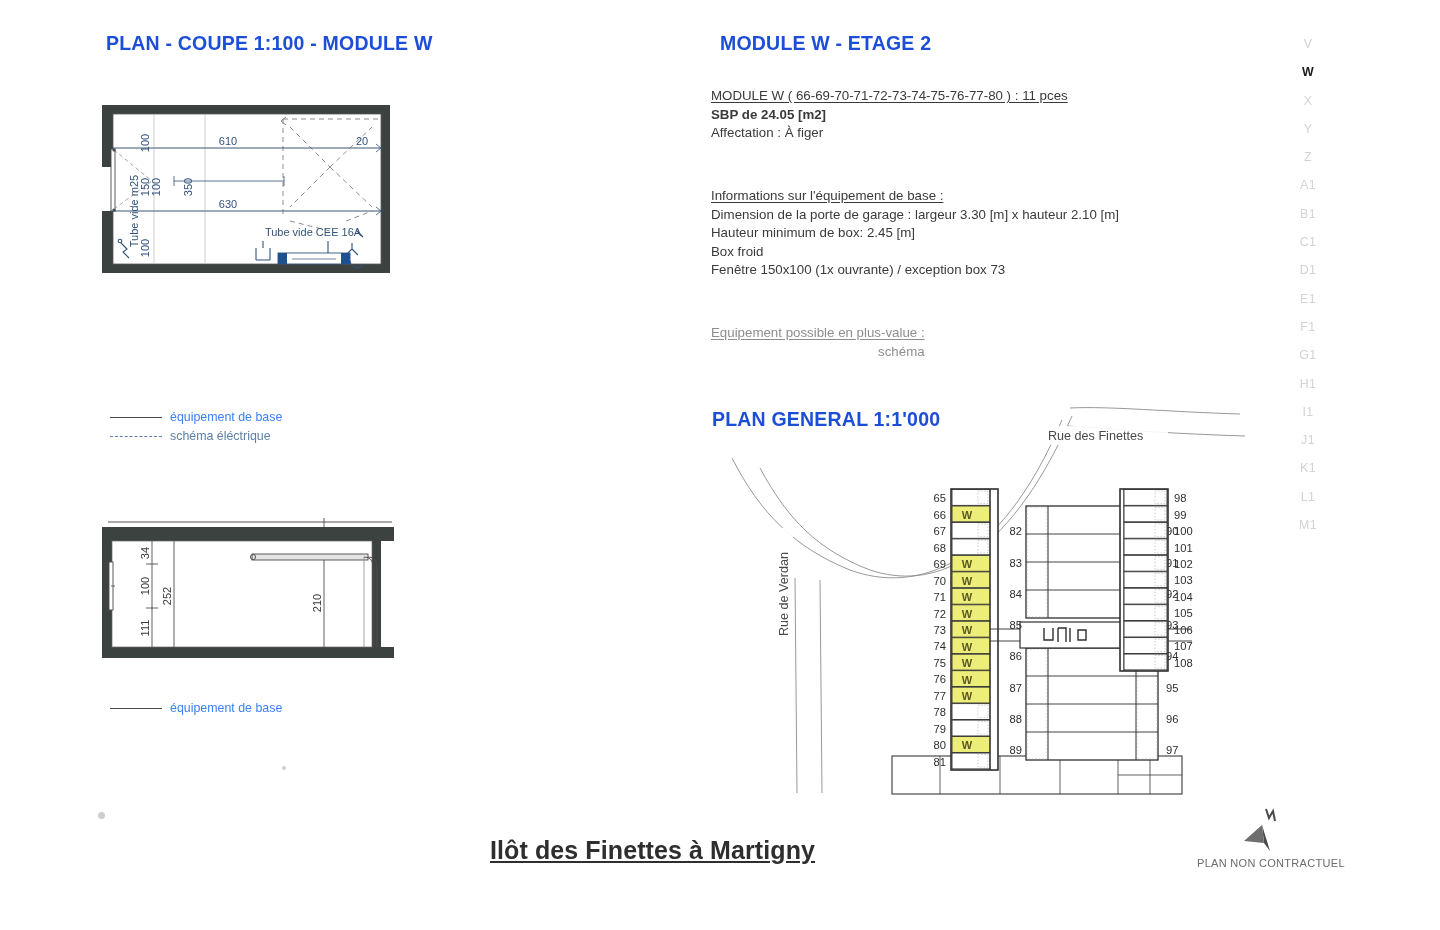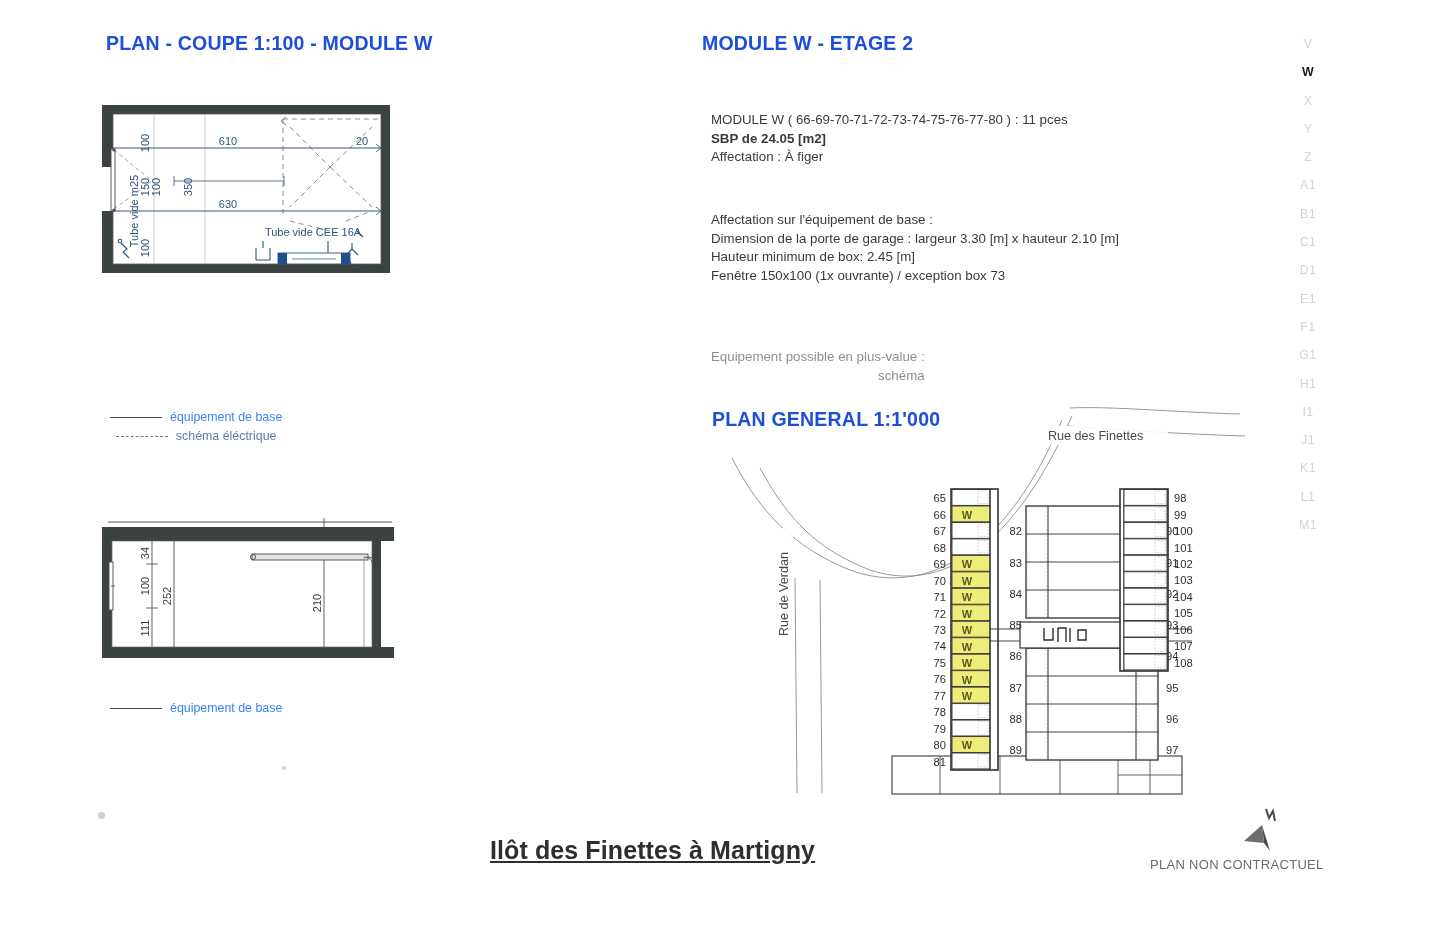--- a/index.html
+++ b/index.html
@@ -22,21 +22,21 @@
   .section-title {
     font-size: 19.5px;
     font-weight: bold;
     letter-spacing: 0.2px;
     color: #1d4ed8;
     white-space: nowrap;
   }
 
   
   .info-block { font-size: 13.3px; line-height: 18.6px; color: #3a3a3a; white-space: nowrap; }
-  .info-underline { text-underline-offset: 2px; margin-top: 24px; }
+  .info-underline { text-decoration: underline; text-underline-offset: 2px; }
   .info-bold { font-weight: bold; }
   .info-faint { color: #8e8e8e; text-align: right; }
 
   
   .legend-row { display: flex; align-items: center; height: 16px; }
   .legend-line {
     width: 52px; height: 0;
     border-top: 1.4px solid #4a4a4a;
     margin-right: 8px;
   }
@@ -90,24 +90,25 @@
   
   #doc-title {
     font-size: 25px;
     font-weight: bold;
     color: #2e2e2e;
     letter-spacing: 0.1px;
     white-space: nowrap;
     text-decoration: underline;
   }
   #disclaimer {
-    font-size: 13px;
+    font-size: 11px;
     color: #6b6b6b;
     letter-spacing: 0.3px;
     white-space: nowrap;
+    margin-left: 47px;
   }
   .speck { position: absolute; background: #cfcfcf; border-radius: 50%; }
 </style>
 </head>
 <body>
 
 <div class="abs section-title" style="left:106px; top:32px;">PLAN - COUPE 1:100 - MODULE W</div>
 
 <div class="abs" style="left:100px; top:103px;">
   <svg width="292" height="172" viewBox="0 0 292 172">
@@ -190,21 +191,21 @@
     <rect x="241" y="150" width="9" height="11" fill="#1e4f8f"></rect>
     <line x1="192" y1="156" x2="236" y2="156" stroke="#31527a" stroke-width="0.7"></line>
   </svg>
 </div>
 
 <div class="abs" style="left:110px; top:409px;">
   <div class="legend-row">
     <span class="legend-line"></span>
     <span class="legend-text">équipement de base</span>
   </div>
-  <div class="legend-row" style="margin-top:3px;justify-content:center;">
+  <div class="legend-row" style="margin-top:3px;">
     <span class="legend-line dashed"></span>
     <span class="legend-text blue">schéma éléctrique</span>
   </div>
 </div>
 
 <div class="abs" style="left:100px; top:518px;">
   <svg width="300" height="152" viewBox="0 0 300 152">
 
     <line x1="8" y1="4" x2="292" y2="4" stroke="#555" stroke-width="1"></line>
 
@@ -249,32 +250,33 @@
   </svg>
 </div>
 
 <div class="abs" style="left:110px; top:700px;">
   <div class="legend-row">
     <span class="legend-line"></span>
     <span class="legend-text">équipement de base</span>
   </div>
 </div>
 
-<div class="abs section-title" style="left:702px; top:32px;">MODULE W - ETAGE 2</div>
+<div class="abs section-title" style="left:720px; top:32px;">MODULE W - ETAGE 2</div>
 
 <div class="abs info-block" style="left:711px; top:87px;">
   <div class="info-underline">MODULE W ( 66-69-70-71-72-73-74-75-76-77-80 ) :  11 pces</div>
   <div class="info-bold">SBP de 24.05 [m2]</div>
   <div>Affectation : À figer</div>
 </div>
 
 <div class="abs info-block" style="left:711px; top:187px;">
-  <div class="info-underline">Affectation sur l'équipement de base :</div>
+  <div class="info-underline">Informations sur l'équipement de base :</div>
   <div>Dimension de la porte de garage : largeur 3.30 [m] x hauteur 2.10 [m]</div>
   <div>Hauteur minimum de box: 2.45 [m]</div>
+  <div>Box froid</div>
   <div>Fenêtre 150x100 (1x ouvrante) / exception box 73</div>
 </div>
 
 <div class="abs info-block info-faint" style="left:711px; top:324px;">
   <div class="info-underline">Equipement possible en plus-value :</div>
   <div>schéma</div>
 </div>
 
 <div class="abs section-title" style="left:712px; top:408px;">PLAN GENERAL 1:1'000</div>
 

